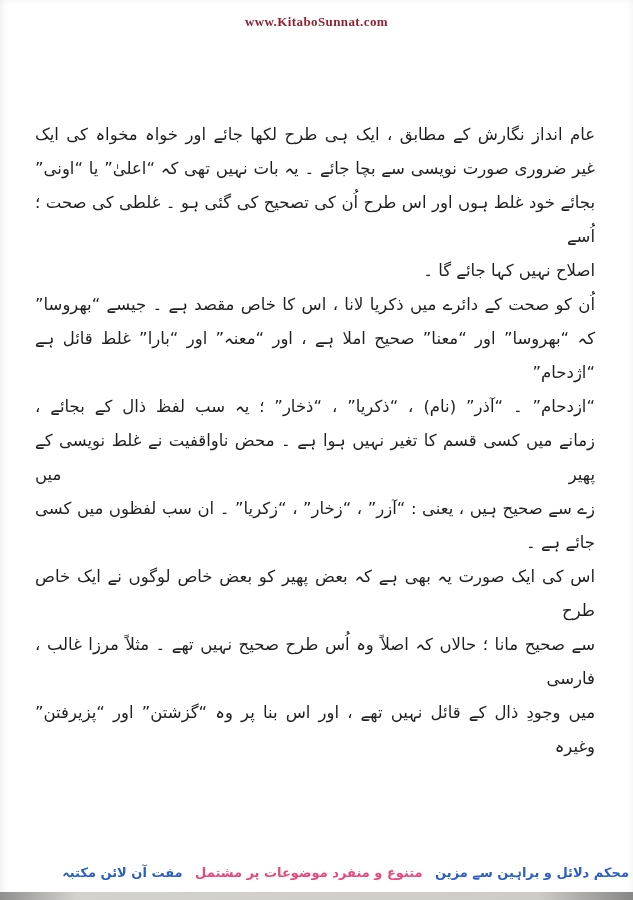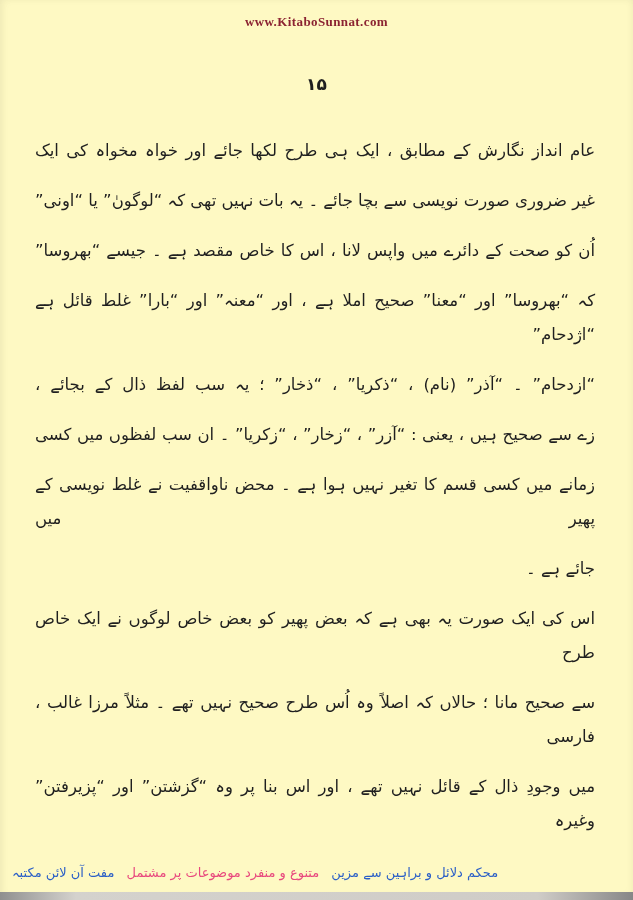--- a/index.html
+++ b/index.html
@@ -5,21 +5,21 @@
   * { margin: 0; padding: 0; box-sizing: border-box; }
   html, body { width: 633px; height: 900px; }
   body {
     font-family: "DejaVu Sans", sans-serif;
     background: #e9e7e2;
   }
   .page {
     position: relative;
     width: 633px;
     height: 900px;
-    background: #fef9c3;
+    background: #ffffff;
     overflow: hidden;
     box-shadow: inset 0 -3px 8px rgba(0,0,0,0.06), inset 3px 0 8px rgba(0,0,0,0.03);
   }
   .header-url {
     position: absolute;
     top: 14px;
     left: 0;
     width: 100%;
     text-align: center;
     font-family: "Liberation Serif", serif;
@@ -46,34 +46,33 @@
     left: 35px;
     direction: rtl;
     color: var(--c-body-text, #1f1f1f);
     font-size: 16.5px;
   }
   .line {
     line-height: 34px;
     text-align: justify;
     text-align-last: justify;
     text-justify: inter-word;
-    margin-top: 16px;
   }
   .line-last {
     text-align-last: right;
   }
   .watermark {
     position: absolute;
     bottom: 20px;
     left: 0;
     width: 100%;
-    text-align: left;
+    text-align: right;
     direction: rtl;
     font-size: 13px;
-    font-weight: normal;
+    font-weight: bold;
     white-space: nowrap;
     padding-left: 8px;
   }
   .watermark span { margin: 0 4px; }
   .wm-blue { color: var(--c-watermark-blue, #2b5fc7); }
   .wm-red  { color: var(--c-watermark-red,  #e8487e); }
   .bottom-scan-edge {
     position: absolute;
     bottom: 0;
     left: 0;
@@ -82,30 +81,31 @@
     background: linear-gradient(to right, #8f8f8f, #d4d2cd 12%, #cfccc7 85%, #878787);
   }
 </style>
 </head>
 <body>
 
 <div class="page">
 
   <div class="header-url">www.KitaboSunnat.com</div>
 
-  <div class="page-number">۱۵</div>
 
   <div class="body-text" id="body-text">
       <div class="line">عام انداز نگارش کے مطابق ، ایک ہی طرح لکھا جائے اور خواہ مخواہ کی ایک</div>
-      <div class="line">غیر ضروری صورت نویسی سے بچا جائے ۔ یہ بات نہیں تھی کہ “لوگوںٰ” یا “اونی”</div>
-      <div class="line">اُن کو صحت کے دائرے میں واپس لانا ، اس کا خاص مقصد ہے ۔ جیسے “بھروسا”</div>
+      <div class="line">غیر ضروری صورت نویسی سے بچا جائے ۔ یہ بات نہیں تھی کہ “اعلیٰ” یا “اونی”</div>
+      <div class="line">بجائے خود غلط ہوں اور اس طرح اُن کی تصحیح کی گئی ہو ۔ غلطی کی صحت ؛ اُسے</div>
+      <div class="line line-last">اصلاح نہیں کہا جائے گا ۔</div>
+      <div class="line">اُن کو صحت کے دائرے میں ذکریا لانا ، اس کا خاص مقصد ہے ۔ جیسے “بھروسا”</div>
       <div class="line">کہ “بھروسا” اور “معنا” صحیح املا ہے ، اور “معنہ” اور “بارا” غلط قائل ہے “اژدحام”</div>
       <div class="line">“ازدحام” ۔ “آذر” (نام) ، “ذکریا” ، “ذخار” ؛ یہ سب لفظ ذال کے بجائے ،</div>
+      <div class="line">زمانے میں کسی قسم کا تغیر نہیں ہوا ہے ۔ محض ناواقفیت نے غلط نویسی کے پھیر میں</div>
       <div class="line">زے سے صحیح ہیں ، یعنی : “آزر” ، “زخار” ، “زکریا” ۔ ان سب لفظوں میں کسی</div>
-      <div class="line">زمانے میں کسی قسم کا تغیر نہیں ہوا ہے ۔ محض ناواقفیت نے غلط نویسی کے پھیر میں</div>
       <div class="line line-last">جائے ہے ۔</div>
       <div class="line">اس کی ایک صورت یہ بھی ہے کہ بعض پھیر کو بعض خاص لوگوں نے ایک خاص طرح</div>
       <div class="line">سے صحیح مانا ؛ حالاں کہ اصلاً وہ اُس طرح صحیح نہیں تھے ۔ مثلاً مرزا غالب ، فارسی</div>
       <div class="line">میں وجودِ ذال کے قائل نہیں تھے ، اور اس بنا پر وہ “گزشتن” اور “پزیرفتن” وغیرہ</div>
     </div>
 
   <div class="watermark">
     <span class="wm-blue">محکم دلائل و براہین سے مزین</span>
     <span class="wm-red">متنوع و منفرد موضوعات پر مشتمل</span>
     <span class="wm-blue">مفت آن لائن مکتبہ</span>

